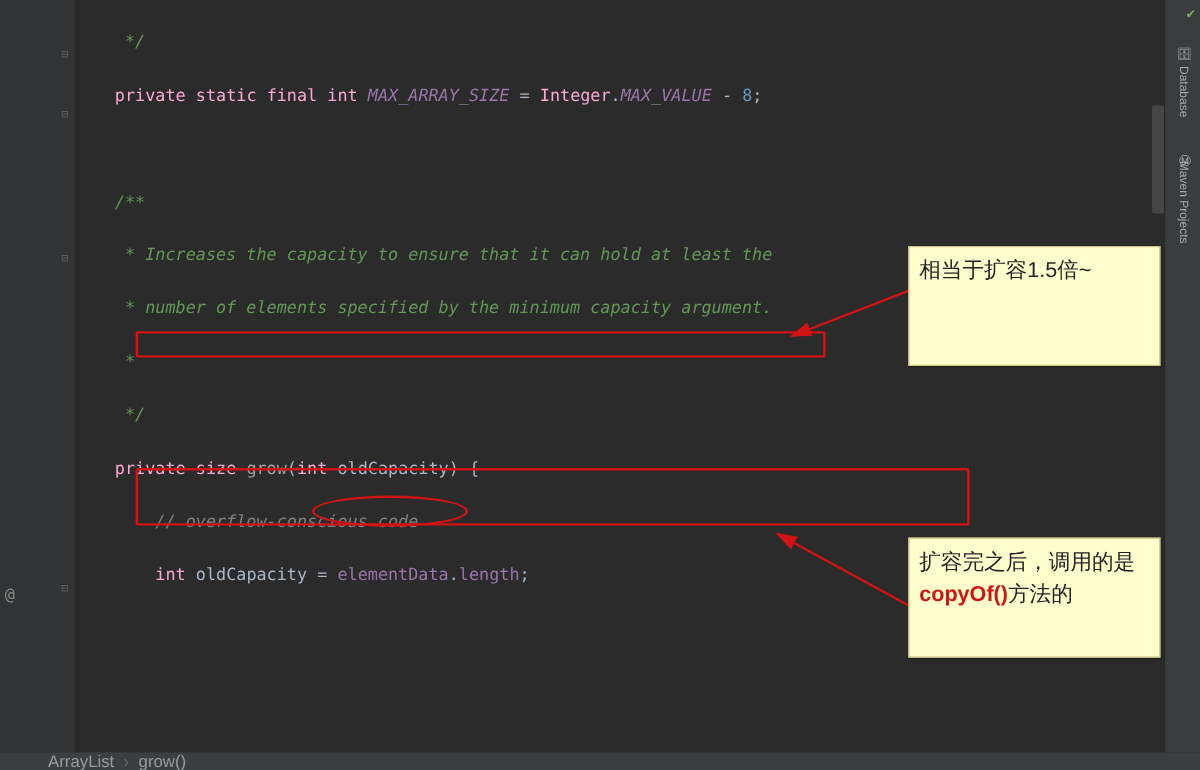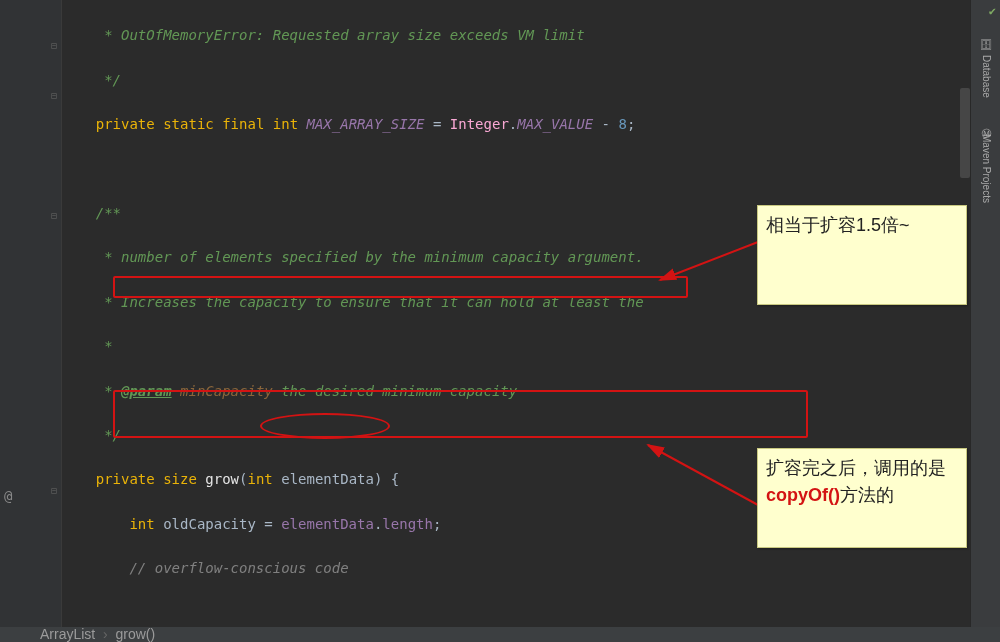--- a/index.html
+++ b/index.html
@@ -43,30 +43,30 @@
     width: 908px;
     height: 627px;
     background: #2b2b2b;
     color: #a9b7c6;
     line-height: 1.6;
     padding-top: 2px;
     font-style: italic;
     white-space: pre;
   }
   .editor .line { height: 22px; position: relative; }
-  .kw { color: #eab308; font-style: normal;}
+  .kw { color: #f9a8d4; font-style: normal;}
   .ident { color: #a9b7c6; font-style: normal;}
   .field { color: #9876aa; font-style: normal;}
   .const { color: #9876aa; font-style: italic; }
   .num { color: #6897bb; font-style: normal;}
   .comment { color: #808080; font-style: italic;}
   .doc { color: #629755; font-style: italic;}
   .doctag { color: #629755; font-style: italic; font-weight: bold; text-decoration: underline;}
   .docparam { color: #8a653b; font-style: italic;}
-  .method { color: #e5e5e5; font-style: normal;}
+  .method { color: #a3a3a3; font-style: normal;}
   .plain { color: #a9b7c6; font-style: normal;}
   .classref { color: #f9a8d4; font-style: normal;}
   .redbox {
     position: absolute;
     border: 2px solid #d31313;
     border-radius: 2px;
     pointer-events: none;
   }
   .ellipse {
     position: absolute;
@@ -143,33 +143,31 @@
 
 <div class="gutter">
   <span class="at">@</span>
   <span class="fold" style="top:40px">⊟</span>
   <span class="fold" style="top:90px">⊟</span>
   <span class="fold" style="top:210px">⊟</span>
   <span class="fold" style="top:485px">⊟</span>
 </div>
 
 <div class="editor">
-<div class="line"><span class="doc">     * OutOfMemoryError: Requested array size exceeds VM limit</span></div>
 <div class="line"><span class="doc">     */</span></div>
 <div class="line"><span class="plain">    </span><span class="kw">private</span><span class="plain"> </span><span class="kw">static</span><span class="plain"> </span><span class="kw">final</span><span class="plain"> </span><span class="kw">int</span><span class="plain"> </span><span class="const">MAX_ARRAY_SIZE</span><span class="plain"> = </span><span class="classref">Integer</span><span class="plain">.</span><span class="const">MAX_VALUE</span><span class="plain"> - </span><span class="num">8</span><span class="plain">;</span></div>
 <div class="line"></div>
 <div class="line"><span class="doc">    /**</span></div>
+<div class="line"><span class="doc">     * Increases the capacity to ensure that it can hold at least the</span></div>
 <div class="line"><span class="doc">     * number of elements specified by the minimum capacity argument.</span></div>
-<div class="line"><span class="doc">     * Increases the capacity to ensure that it can hold at least the</span></div>
 <div class="line"><span class="doc">     *</span></div>
-<div class="line"><span class="doc">     * </span><span class="doctag">@param</span><span class="docparam"> minCapacity</span><span class="doc"> the desired minimum capacity</span></div>
 <div class="line"><span class="doc">     */</span></div>
-<div class="line"><span class="plain">    </span><span class="kw">private</span><span class="plain"> </span><span class="kw">size</span><span class="plain"> </span><span class="method">grow</span><span class="plain">(</span><span class="kw">int</span><span class="plain"> elementData) {</span></div>
+<div class="line"><span class="plain">    </span><span class="kw">private</span><span class="plain"> </span><span class="kw">size</span><span class="plain"> </span><span class="method">grow</span><span class="plain">(</span><span class="kw">int</span><span class="plain"> oldCapacity) {</span></div>
+<div class="line"><span class="comment">        // overflow-conscious code</span></div>
 <div class="line"><span class="plain">        </span><span class="kw">int</span><span class="plain"> </span><span class="ident">oldCapacity</span><span class="plain"> = </span><span class="field">elementData</span><span class="plain">.</span><span class="field">length</span><span class="plain">;</span></div>
-<div class="line"><span class="comment">        // overflow-conscious code</span></div>
 
 
 
 
 
 
 
 
 
 

